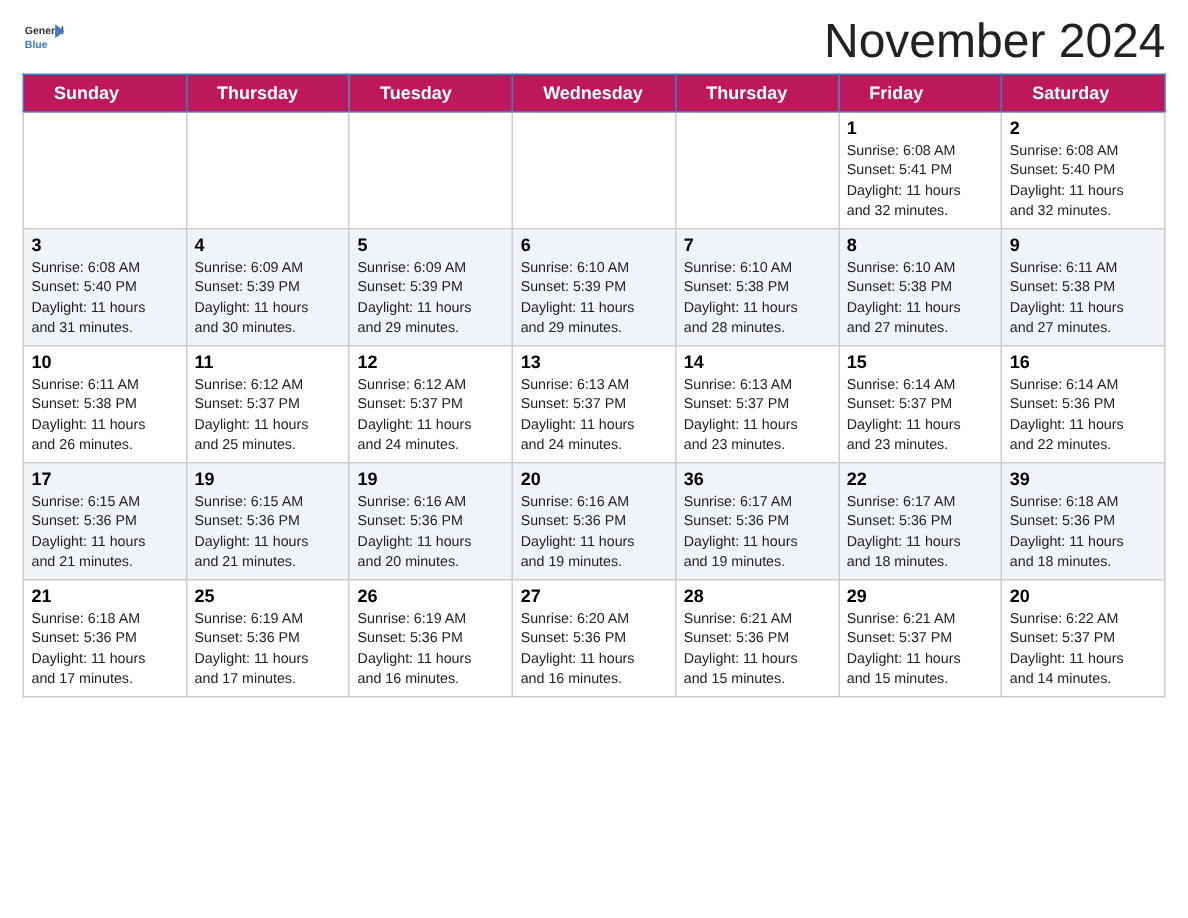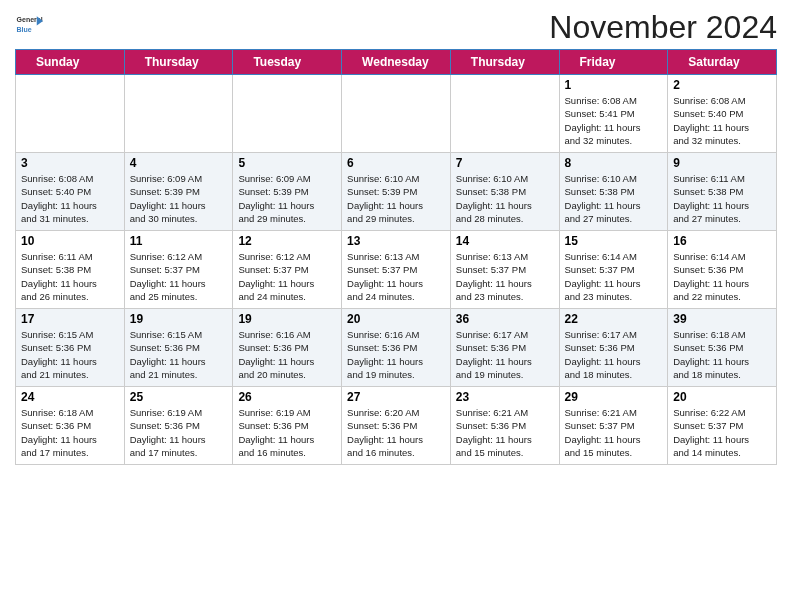--- a/index.html
+++ b/index.html
@@ -280,21 +280,21 @@
         <td>
           <span class="day-number">39</span>
           <div class="day-info" style="white-space: pre-line;">Sunrise: 6:18 AM
 Sunset: 5:36 PM
 Daylight: 11 hours
 and 18 minutes.</div>
         </td>
       </tr>
       <tr>
         <td>
-          <span class="day-number">24</span>
+          <span class="day-number">21</span>
           <div class="day-info" style="white-space: pre-line;">Sunrise: 6:18 AM
 Sunset: 5:36 PM
 Daylight: 11 hours
 and 17 minutes.</div>
         </td>
         <td>
           <span class="day-number">25</span>
           <div class="day-info" style="white-space: pre-line;">Sunrise: 6:19 AM
 Sunset: 5:36 PM
 Daylight: 11 hours
@@ -308,21 +308,21 @@
 and 16 minutes.</div>
         </td>
         <td>
           <span class="day-number">27</span>
           <div class="day-info" style="white-space: pre-line;">Sunrise: 6:20 AM
 Sunset: 5:36 PM
 Daylight: 11 hours
 and 16 minutes.</div>
         </td>
         <td>
-          <span class="day-number">23</span>
+          <span class="day-number">28</span>
           <div class="day-info" style="white-space: pre-line;">Sunrise: 6:21 AM
 Sunset: 5:36 PM
 Daylight: 11 hours
 and 15 minutes.</div>
         </td>
         <td>
           <span class="day-number">29</span>
           <div class="day-info" style="white-space: pre-line;">Sunrise: 6:21 AM
 Sunset: 5:37 PM
 Daylight: 11 hours

